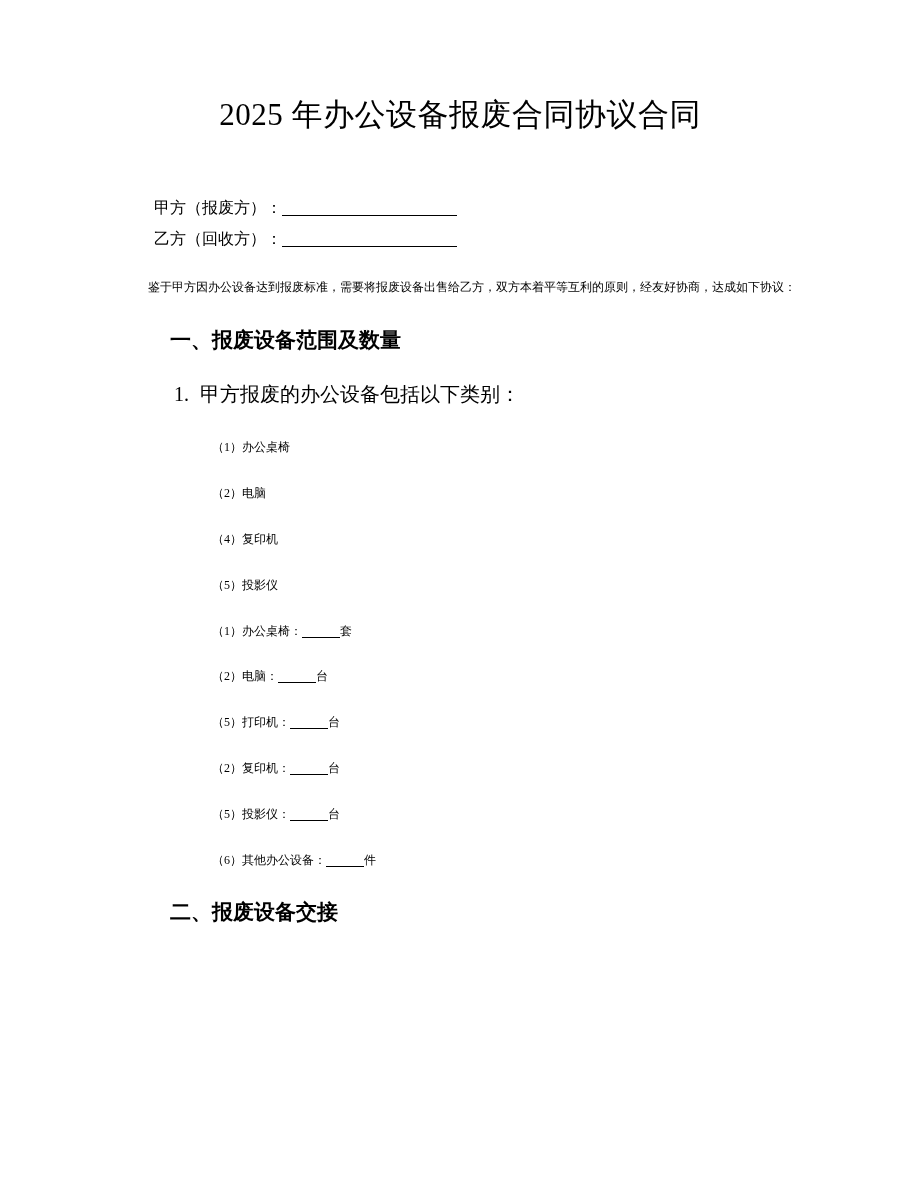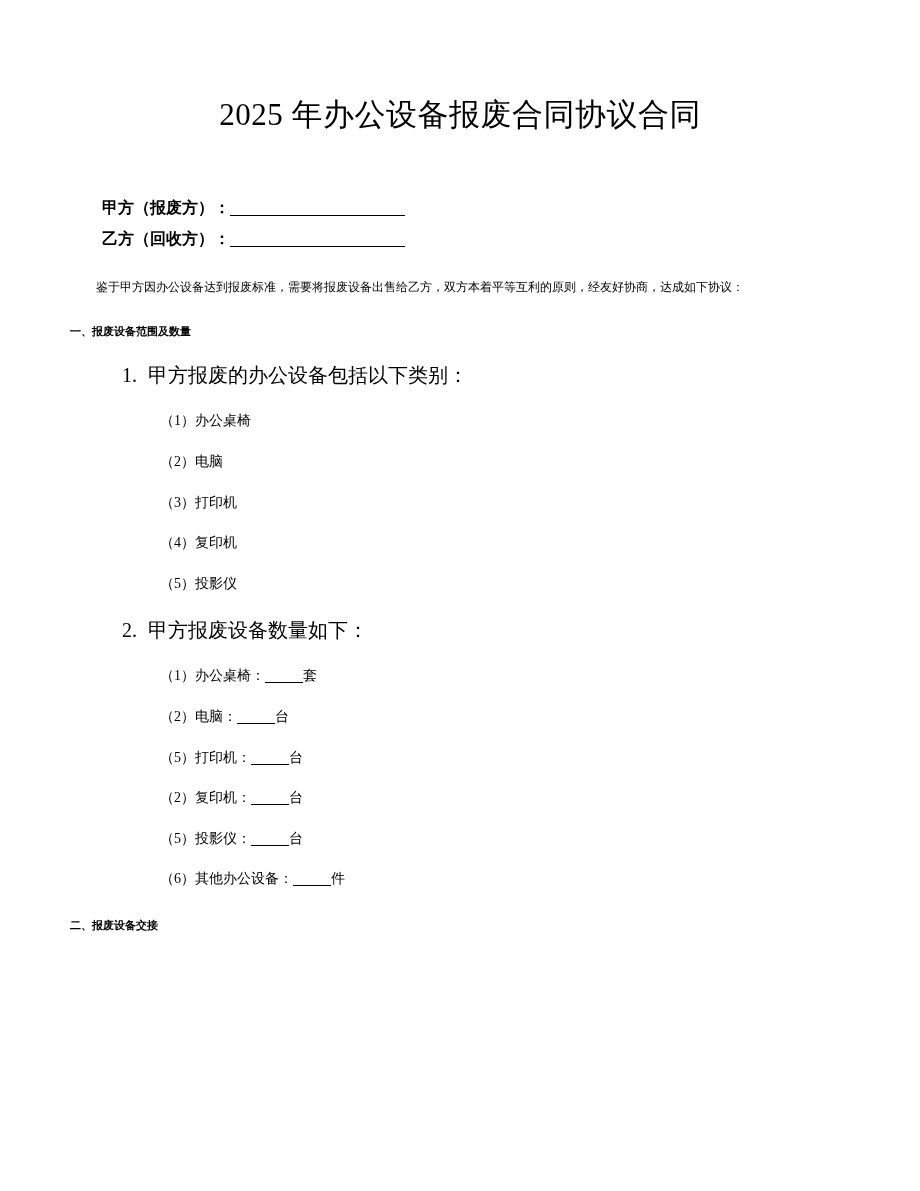--- a/index.html
+++ b/index.html
@@ -12,74 +12,74 @@
     height: 1191px;
     font-family: "Liberation Serif", "DejaVu Serif", serif;
     color: #000000;
     overflow: hidden;
   }
   .page {
     position: relative;
     width: 920px;
     height: 1191px;
     box-sizing: border-box;
-    padding: 0 64px;
+    padding: 0 116px;
   }
   .doc-title {
     margin: 0;
     padding-top: 95px;
     font-size: 31px;
     font-weight: normal;
     text-align: center;
     letter-spacing: 0.5px;
     line-height: 1.3;
   }
   .party-line {
     margin-top: 0;
     font-size: 16px;
     line-height: 1.9;
     padding-left: 38px;
-    font-weight: bold;
   }
   .party-line.first {
     margin-top: 58px;
   }
   .blank-underline {
     display: inline-block;
     border-bottom: 1px solid #000;
     width: 175px;
     vertical-align: -3px;
   }
   .recital {
     margin-top: 22px;
     font-size: 12px;
     line-height: 1.95;
     text-indent: 32px;
     text-align: justify;
   }
   .section-heading {
     margin-top: 22px;
-    font-size: 11px;
+    font-size: 21px;
     font-weight: bold;
     line-height: 1.9;
     padding-left: 6px;
+    margin-left: 48px;
   }
   .numbered-item {
     margin-top: 14px;
     font-size: 20px;
     line-height: 1.9;
     padding-left: 58px;
   }
   .numbered-item .num {
     display: inline-block;
     width: 26px;
   }
   .sub-item {
-    margin-top: 14px;
-    font-size: 14px;
+    margin-top: 23px;
+    font-size: 12px;
     line-height: 1.9;
     padding-left: 96px;
   }
   .inline-blank {
     display: inline-block;
     border-bottom: 1px solid #000;
     width: 38px;
     vertical-align: -3px;
   }
 </style>
@@ -101,27 +101,23 @@
   <p class="recital">鉴于甲方因办公设备达到报废标准，需要将报废设备出售给乙方，双方本着平等互利的原则，经友好协商，达成如下协议：</p>
 
   <div class="section-heading">一、报废设备范围及数量</div>
 
   <div class="numbered-item">
     <span class="num">1.</span><span>甲方报废的办公设备包括以下类别：</span>
   </div>
 
   <div class="sub-item">（1）办公桌椅</div>
   <div class="sub-item">（2）电脑</div>
-  <div class="sub-item">（3）打印机</div>
   <div class="sub-item">（4）复印机</div>
   <div class="sub-item">（5）投影仪</div>
 
-  <div class="numbered-item">
-    <span class="num">2.</span><span>甲方报废设备数量如下：</span>
-  </div>
 
   <div class="sub-item">
     <span>（1）办公桌椅：</span><span class="inline-blank"></span><span>套</span>
   </div>
   <div class="sub-item">
     <span>（2）电脑：</span><span class="inline-blank"></span><span>台</span>
   </div>
   <div class="sub-item">
     <span>（5）打印机：</span><span class="inline-blank"></span><span>台</span>
   </div>

